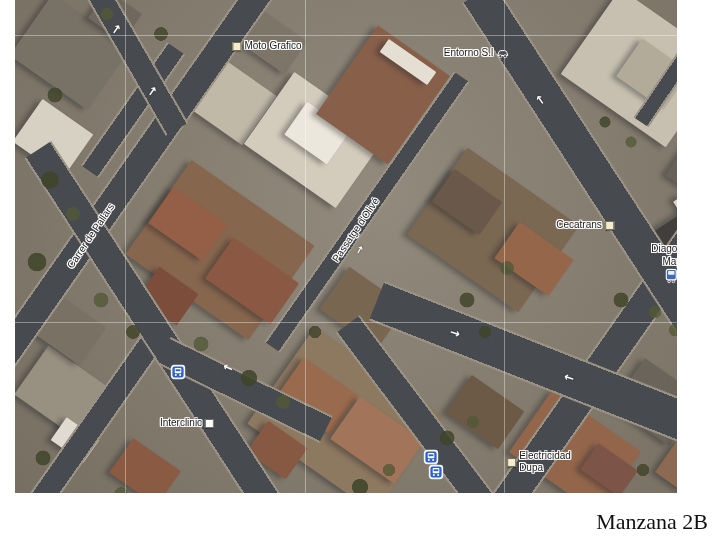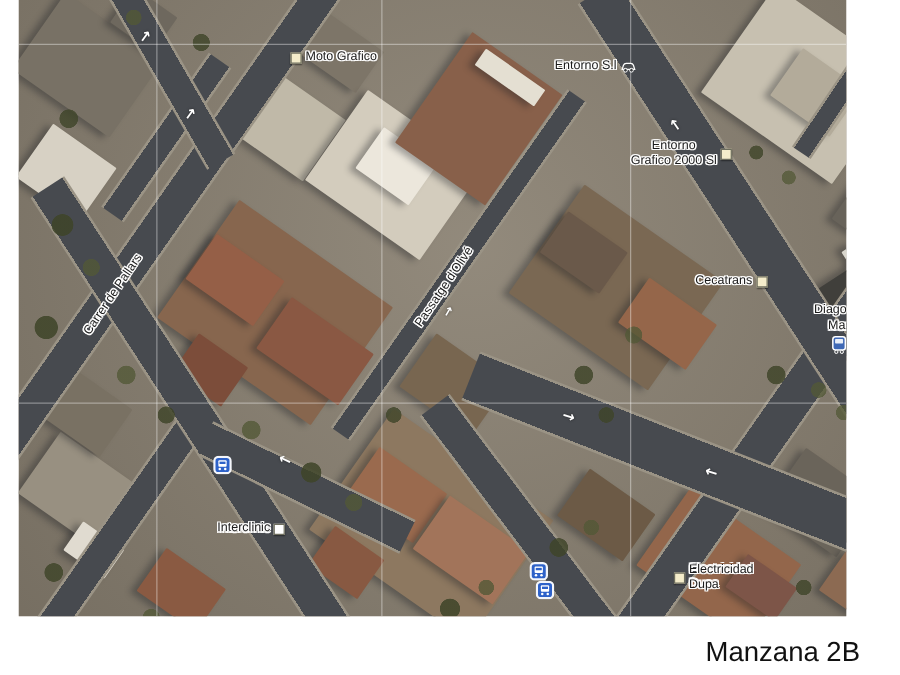--- a/index.html
+++ b/index.html
@@ -54,27 +54,27 @@
   .street-label{position:absolute;transform:translate(-50%,-50%) rotate(-56deg);}
   .sq{width:7px;height:7px;background:#f4ecca;border:1px solid #6e6e5e;
       box-shadow:0 1px 1px rgba(0,0,0,.45);flex:0 0 auto;}
   .sq.white{background:#ffffff;}
   .pin{position:absolute;transform:translate(-50%,-50%);display:flex;}
   .oneway{position:absolute;font:700 12px "DejaVu Sans",sans-serif;color:#fff;
           text-shadow:0 0 2px rgba(0,0,0,.55);pointer-events:none;}
   
   #poi-moto{left:252px;top:46px;} #poi-hitcon{left:462px;top:53px;}
   #poi-entorno{left:530px;top:123px;} #poi-cecatrans{left:570px;top:225px;}
-  #poi-diagonal{left:656px;top:263px;} #poi-interclinic{left:186px;top:423px;}
-  #poi-electricidad{left:556px;top:462px;}
+  #poi-diagonal{left:656px;top:263px;} #poi-interclinic{left:172px;top:423px;}
+  #poi-electricidad{left:524px;top:462px;}
   #lbl-pallars{left:76px;top:236px;} #lbl-olive{left:341px;top:230px;}
   #bus-1{left:163px;top:372px;} #bus-2{left:416px;top:457px;} #bus-3{left:421px;top:472px;}
   
-  .caption{position:absolute;right:32px;top:509px;font-size:22px;color:#111;
-           font-family:Liberation Sans, sans-serif;}
+  .caption{position:absolute;right:12px;top:509px;font-size:22px;color:#111;
+           font-family:Liberation Serif, serif;}
 </style>
 </head>
 <body>
 
 <div class="slide">
   <div class="map">
 
     <div class="bld" style="left:55px;top:52px;width:95px;height:75px;background:#787165;"></div>
     <div class="bld" style="left:38px;top:138px;width:62px;height:52px;background:#d7d1c4;"></div>
     <div class="bld" style="left:100px;top:16px;width:42px;height:34px;background:#6e685e;"></div>
@@ -150,27 +150,20 @@
 
     <div class="poi" id="poi-hitcon">
       <span class="glabel">Entorno S.l</span>
       <svg width="14" height="11" viewBox="0 0 14 11">
         <path d="M2 7.5 L3 4.2 Q3.6 2.6 5.2 2.6 L8.8 2.6 Q10.4 2.6 11 4.2 L12 7.5 Z" fill="#4d4f52" stroke="#fff" stroke-width="1"></path>
         <circle cx="4.6" cy="8.2" r="1.5" fill="#3a3c3e" stroke="#fff" stroke-width="0.8"></circle>
         <circle cx="9.4" cy="8.2" r="1.5" fill="#3a3c3e" stroke="#fff" stroke-width="0.8"></circle>
       </svg>
     </div>
 
-    <div class="poi" id="poi-entorno">
-      <span class="col">
-        <span class="glabel">Entorno</span>
-        <span class="glabel">Grafico 2000 Sl</span>
-      </span>
-      <span class="sq"></span>
-    </div>
 
     <div class="poi" id="poi-cecatrans">
       <span class="glabel">Cecatrans</span>
       <span class="sq"></span>
     </div>
 
     <div class="poi col" id="poi-diagonal" style="flex-direction:column;gap:1px;">
       <span class="glabel">Diagonal</span>
       <span class="glabel">Mar</span>
       <svg width="12" height="15" viewBox="0 0 12 15">

